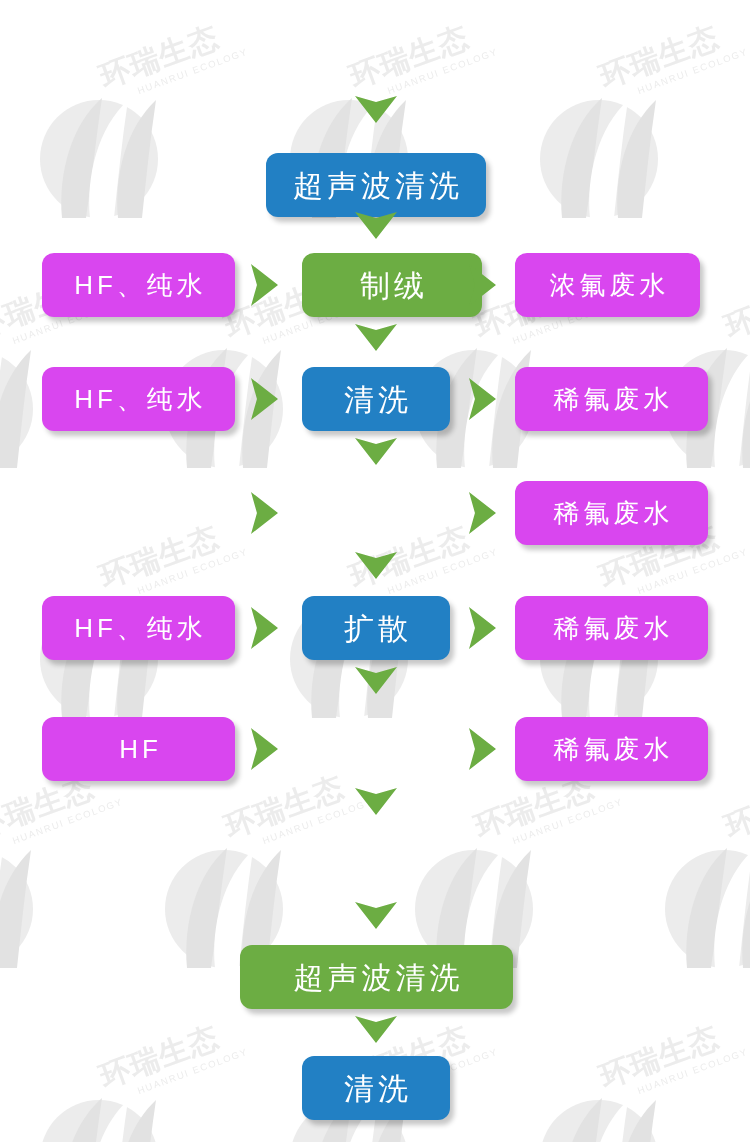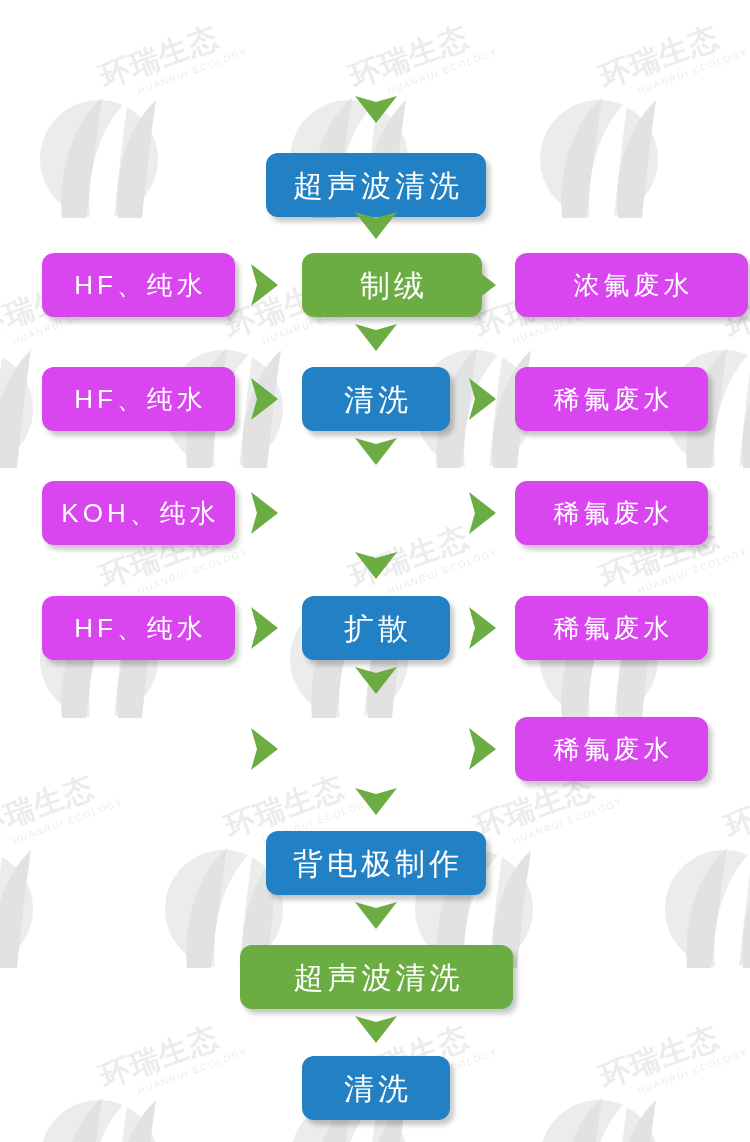--- a/index.html
+++ b/index.html
@@ -380,71 +380,68 @@
     <div class="arrow-down" style="left:355px; top:212px;"></div>
 
     <div class="node yellow" style="left:42px; top:253px; width:193px; height:64px; font-size:26px;">
       <span class="label">HF、纯水</span>
     </div>
     <div class="arrow-right" style="left:251px; top:264px;"></div>
     <div class="node green" style="left:302px; top:253px; width:180px; height:64px; font-size:30px;">
       <span class="label">制绒</span>
     </div>
     <div class="arrow-right" style="left:469px; top:264px;"></div>
-    <div class="node yellow" style="left:515px; top:253px; width:233px; height:64px; font-size:26px;">
+    <div class="node yellow" style="left:515px; top:253px; width:185px; height:64px; font-size:26px;">
       <span class="label">浓氟废水</span>
     </div>
     <div class="arrow-down" style="left:355px; top:324px;"></div>
 
     <div class="node yellow" style="left:42px; top:367px; width:193px; height:64px; font-size:26px;">
       <span class="label">HF、纯水</span>
     </div>
     <div class="arrow-right" style="left:251px; top:378px;"></div>
     <div class="node blue" style="left:302px; top:367px; width:148px; height:64px; font-size:30px;">
       <span class="label">清洗</span>
     </div>
     <div class="arrow-right" style="left:469px; top:378px;"></div>
     <div class="node yellow" style="left:515px; top:367px; width:193px; height:64px; font-size:26px;">
       <span class="label">稀氟废水</span>
     </div>
     <div class="arrow-down" style="left:355px; top:438px;"></div>
 
-    <div class="node yellow" style="left:42px; top:481px; width:193px; height:64px; font-size:26px;">
-      <span class="label">KOH、纯水</span>
-    </div>
     <div class="arrow-right" style="left:251px; top:492px;"></div>
     <div class="arrow-right" style="left:469px; top:492px;"></div>
     <div class="node yellow" style="left:515px; top:481px; width:193px; height:64px; font-size:26px;">
       <span class="label">稀氟废水</span>
     </div>
     <div class="arrow-down" style="left:355px; top:552px;"></div>
 
     <div class="node yellow" style="left:42px; top:596px; width:193px; height:64px; font-size:26px;">
       <span class="label">HF、纯水</span>
     </div>
     <div class="arrow-right" style="left:251px; top:607px;"></div>
     <div class="node blue" style="left:302px; top:596px; width:148px; height:64px; font-size:30px;text-align:right;">
       <span class="label">扩散</span>
     </div>
     <div class="arrow-right" style="left:469px; top:607px;"></div>
     <div class="node yellow" style="left:515px; top:596px; width:193px; height:64px; font-size:26px;">
       <span class="label">稀氟废水</span>
     </div>
     <div class="arrow-down" style="left:355px; top:667px;"></div>
 
+    <div class="node yellow" style="left:42px; top:717px; width:193px; height:64px; font-size:26px;">
+      <span class="label">HF</span>
+    </div>
     <div class="arrow-right" style="left:251px; top:728px;"></div>
     <div class="arrow-right" style="left:469px; top:728px;"></div>
     <div class="node yellow" style="left:515px; top:717px; width:193px; height:64px; font-size:26px;">
       <span class="label">稀氟废水</span>
     </div>
     <div class="arrow-down" style="left:355px; top:788px;"></div>
 
-    <div class="node blue" style="left:266px; top:831px; width:220px; height:64px; font-size:30px;">
-      <span class="label">背电极制作</span>
-    </div>
     <div class="arrow-down" style="left:355px; top:902px;"></div>
 
     <div class="node green" style="left:240px; top:945px; width:273px; height:64px; font-size:30px;">
       <span class="label">超声波清洗</span>
     </div>
     <div class="arrow-down" style="left:355px; top:1016px;"></div>
 
     <div class="node blue" style="left:302px; top:1056px; width:148px; height:64px; font-size:30px;">
       <span class="label">清洗</span>
     </div>

